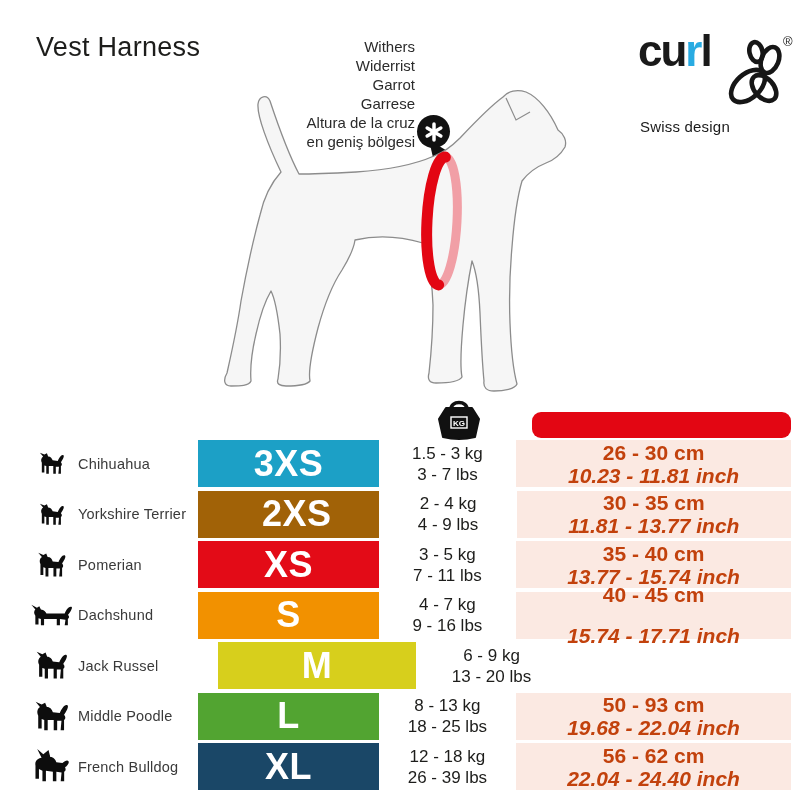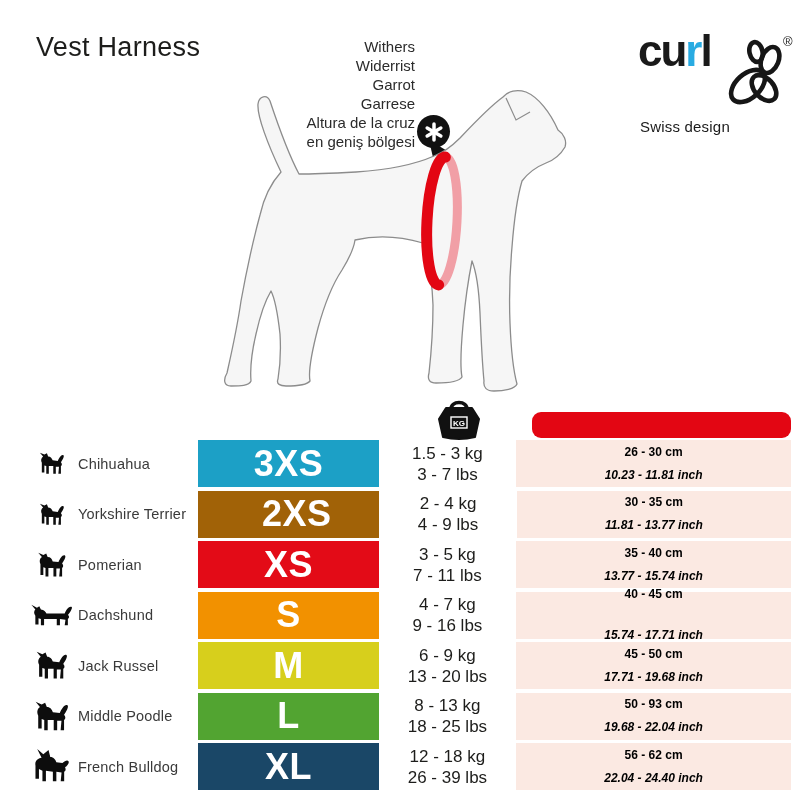--- a/index.html
+++ b/index.html
@@ -36,21 +36,21 @@
   .size-row { display:flex; height:47px; }
   .breed-cell { width:218px; display:flex; align-items:center; }
   .breed-icon-box { width:52px; margin-left:26px; display:flex; align-items:center; justify-content:center; }
   .breed-icon-box svg { fill:#0d0d0d; }
   .breed-label { font-size:14.5px; color:#3a3a3a; letter-spacing:.2px; }
   .size-bar { width:198px; display:flex; align-items:center; justify-content:center; }
   .size-label { color:#fff; font-size:36px; font-weight:700; letter-spacing:.5px; }
   .weight-cell { width:151px; display:flex; flex-direction:column; align-items:center; justify-content:center; gap:0;
                  font-size:17px; color:#1d1d1b; line-height:21px; }
   .measure-cell { width:302px; display:flex; flex-direction:column; align-items:center; justify-content:center; gap:2px;
-                  font-size:12px; color:#000000; line-height:21px; }
+                  font-size:21px; color:#c2410c; line-height:21px; }
   .measure-cm { font-weight:700; }
   .measure-inch { font-weight:700; font-style:italic; }
 </style>
 </head>
 <body>
 
 <svg width="0" height="0" style="position:absolute">
   <defs>
     <symbol id="icon-dog" viewBox="0 0 44 36">
       <path d="M8,7 L3,1 L10,4 L14,2 L16,7 C20,7 22,10 23,13 L31,14 C33,9 37,3 40,5 C42,7 38,13 36,16 C38,18 38,21 36,22 L36,34 L32,34 L33,23 L28,23 L28,34 L24,34 L24,22 L17,22 L17,34 L13,34 L13,22 L10,21 L10,32 L6,32 L6,17 C4,13 5,9 8,7 Z"></path>
@@ -229,24 +229,20 @@
           </span>
         <span class="breed-label">Jack Russel</span>
       </div>
       <div class="size-bar" style="background-color: rgb(215, 207, 28);">
         <span class="size-label">M</span>
       </div>
       <div class="weight-cell">
         <div>6 - 9 kg</div>
         <div>13 - 20 lbs</div>
       </div>
-      <div class="measure-cell" style="background-color: rgb(251, 233, 226);">
-        <div class="measure-cm">45 - 50 cm</div>
-        <div class="measure-inch">17.71 - 19.68 inch</div>
-      </div>
     </div>
 
     <div class="size-row">
       <div class="breed-cell">
         <span class="breed-icon-box">
             <svg width="38" height="31">
               <use href="#icon-dog"></use>
             </svg>
           </span>
         <span class="breed-label">Middle Poodle</span>

